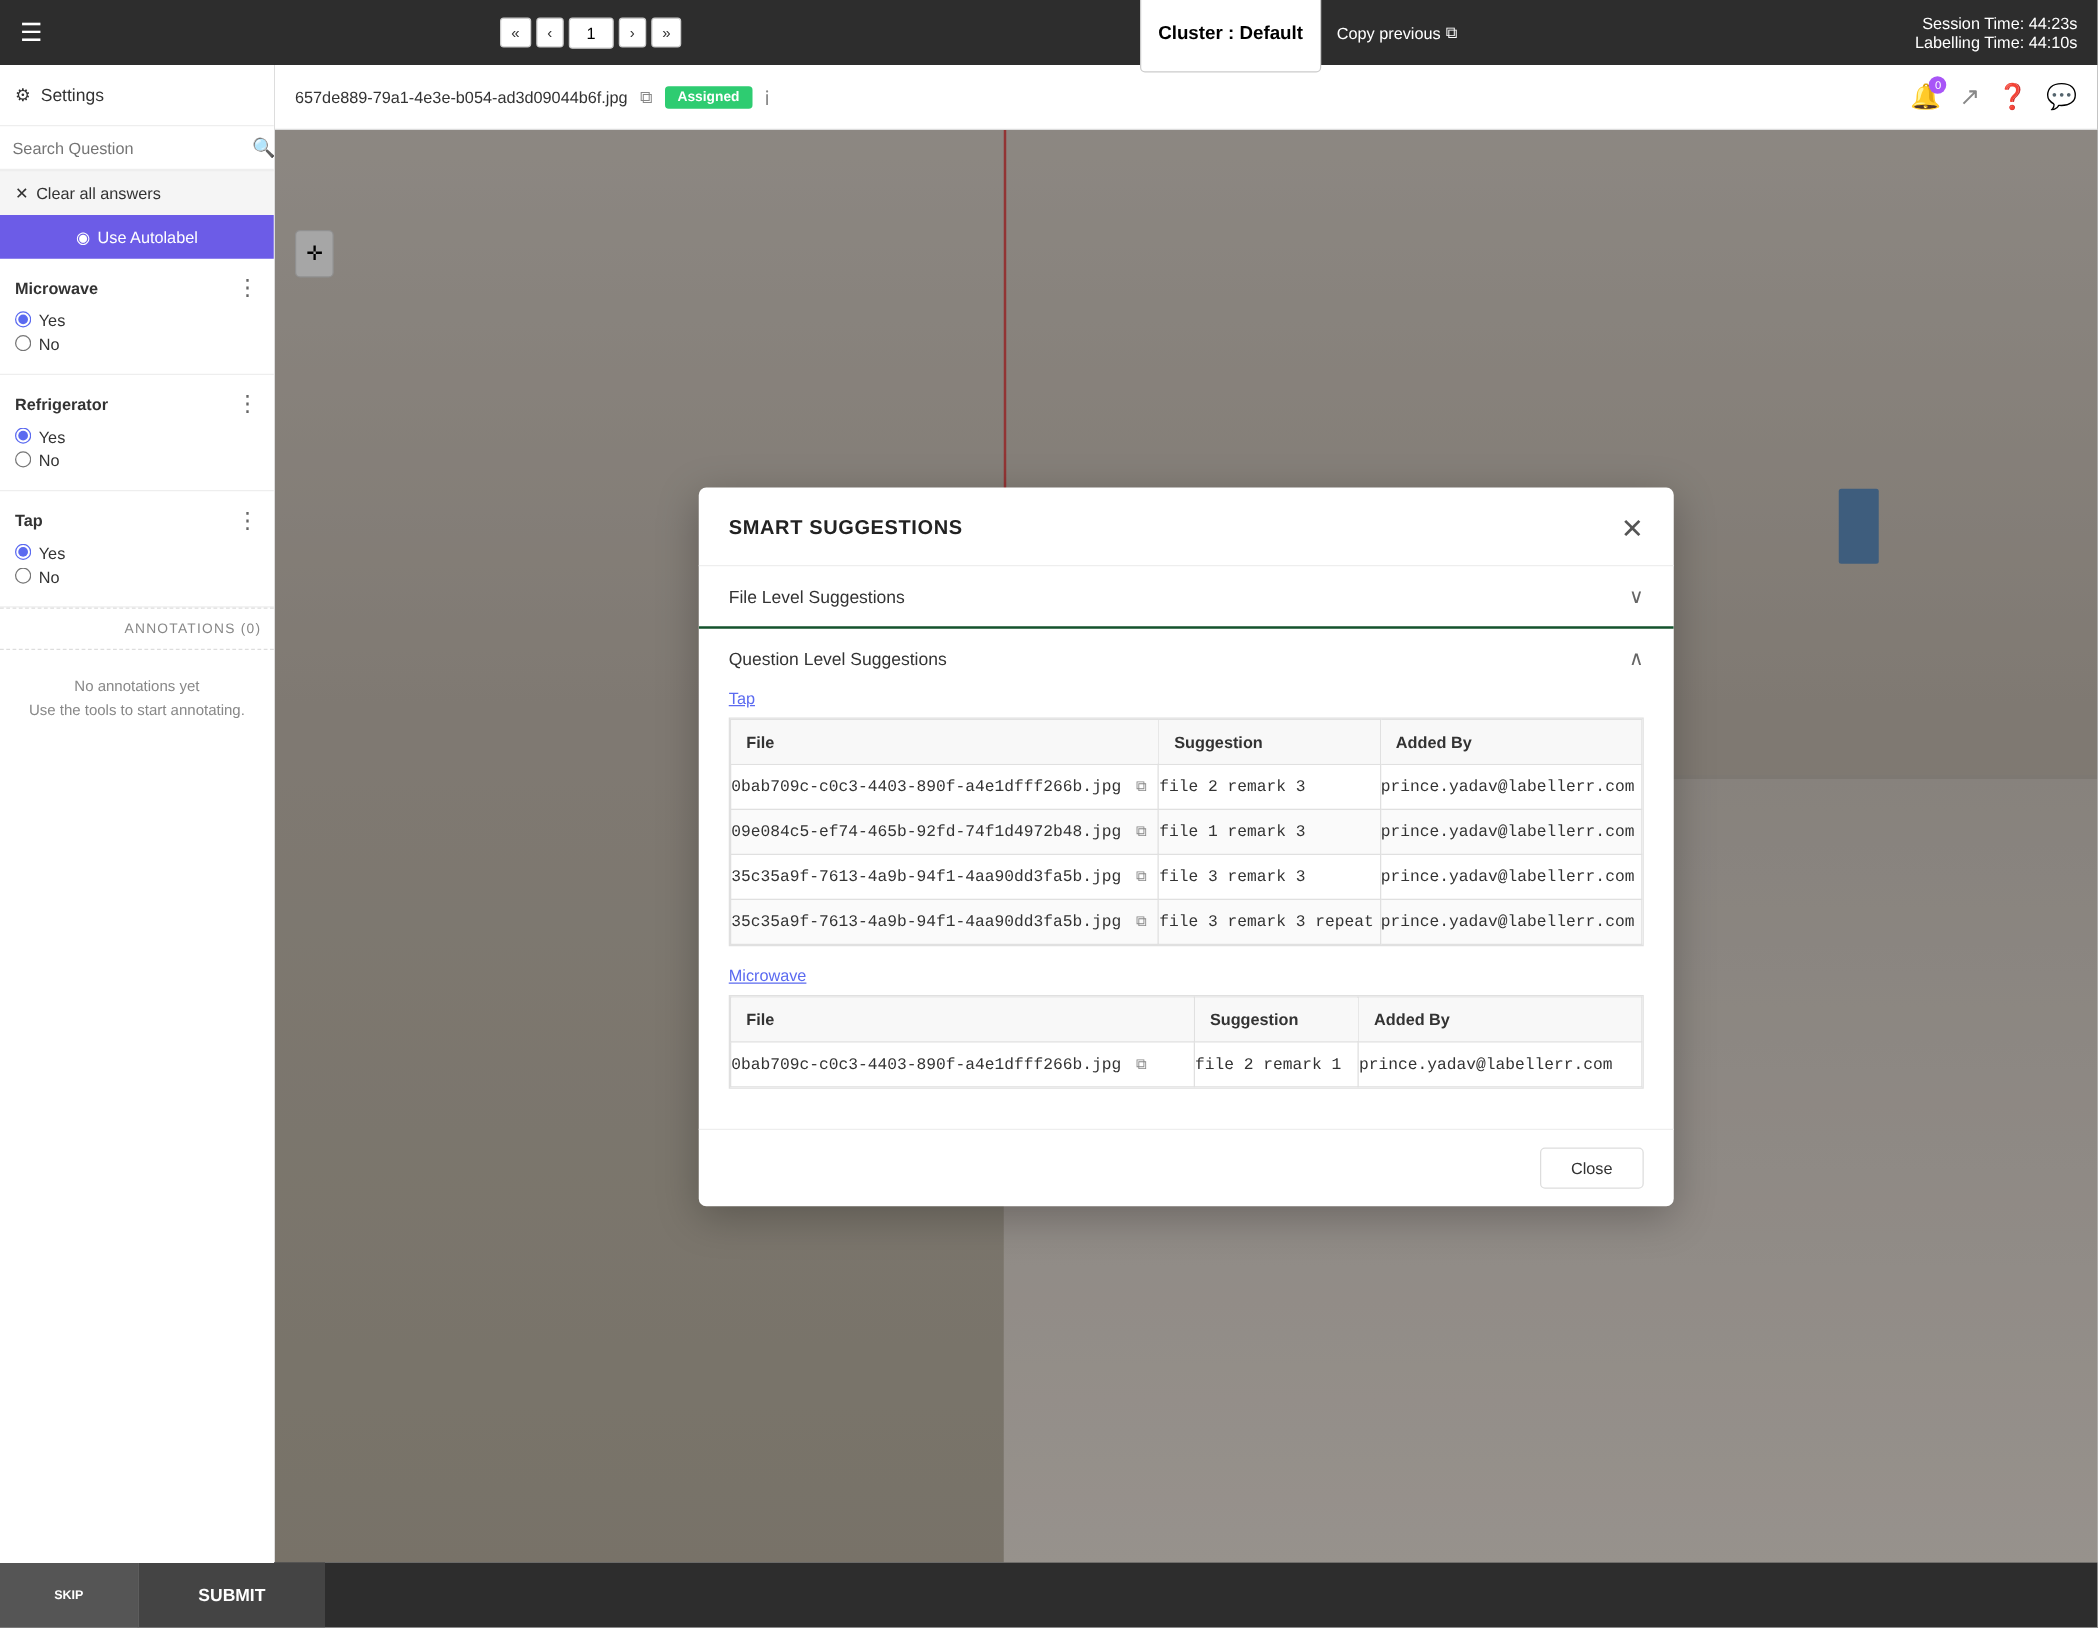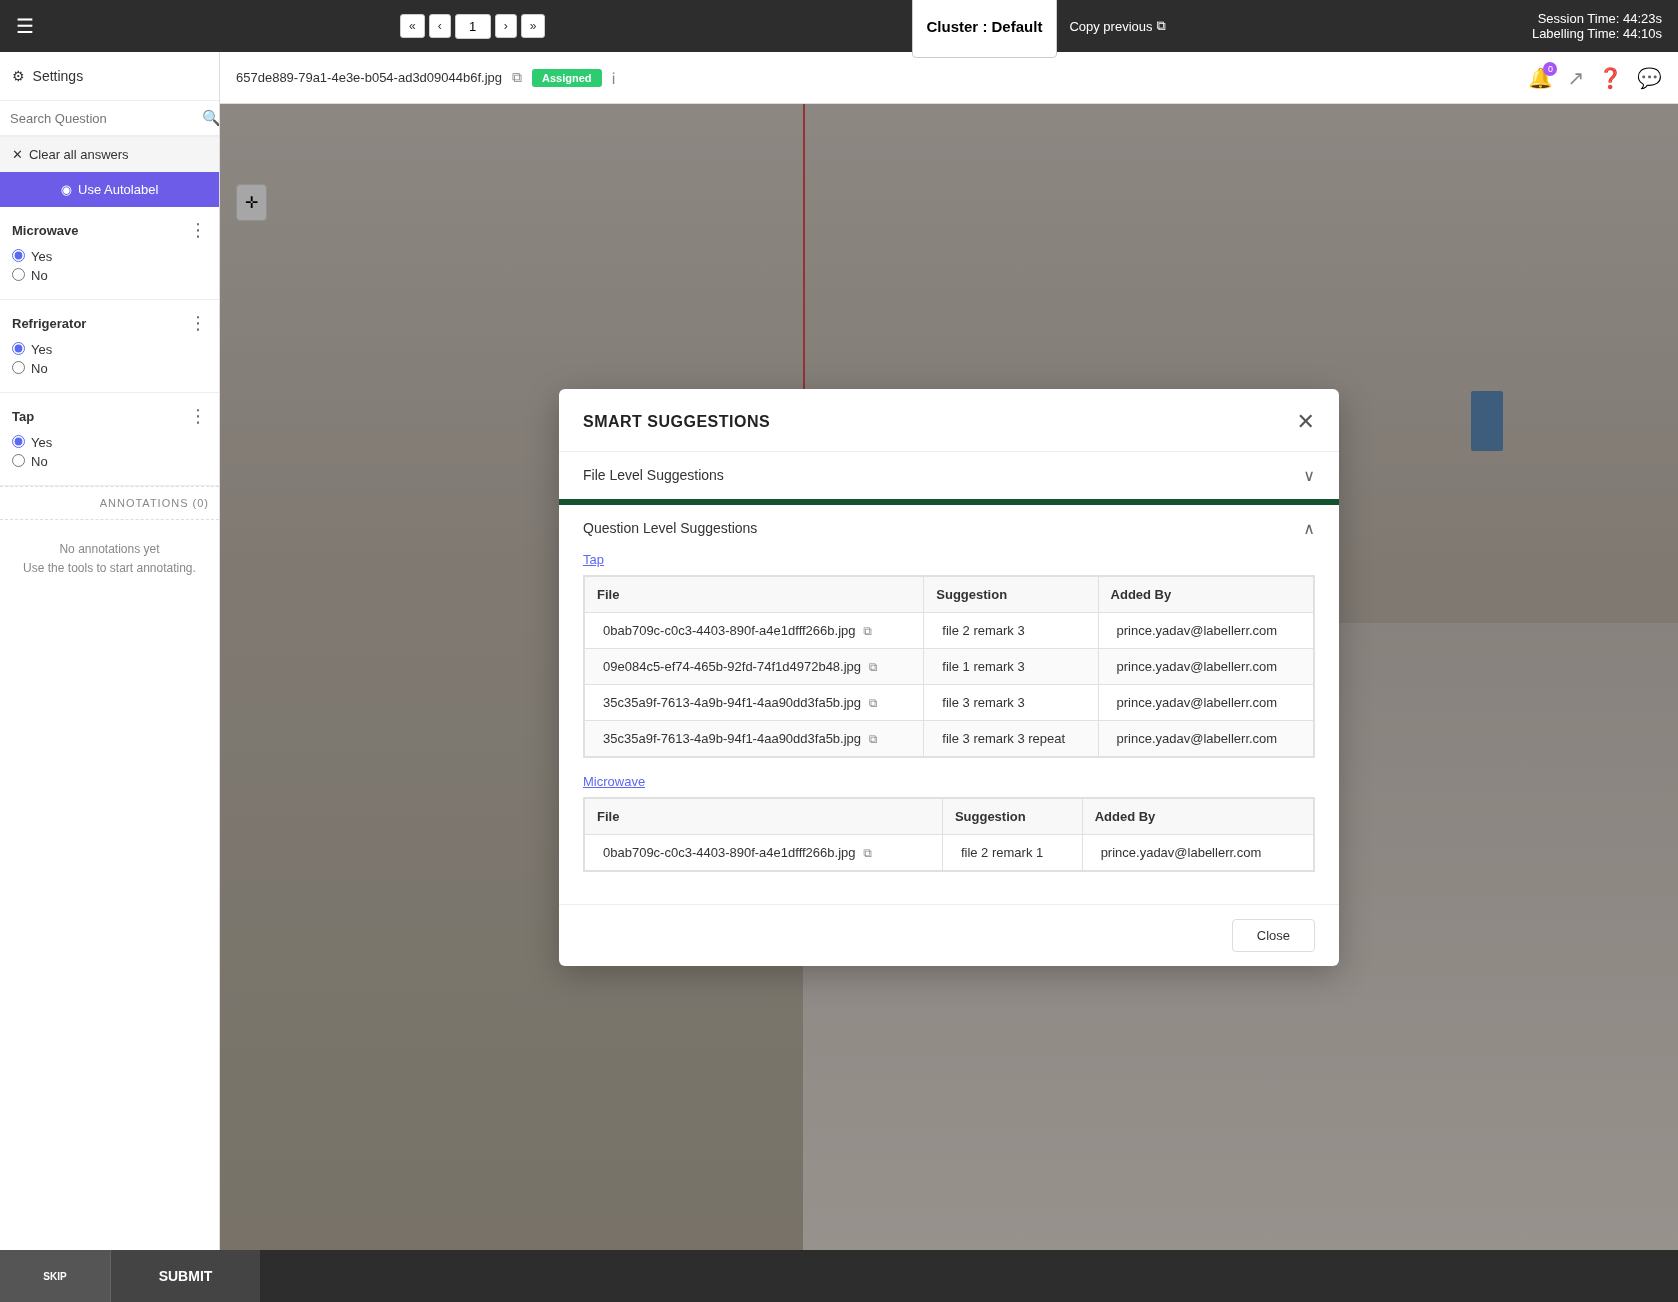--- a/index.html
+++ b/index.html
@@ -124,41 +124,42 @@
       display: flex; justify-content: space-between; align-items: center;
       padding: 20px 24px 16px; border-bottom: 1px solid #eee;
     }
     .modal-title { font-size: 16px; font-weight: bold; color: #222; letter-spacing: 0.5px; }
     .modal-close { background: none; border: none; font-size: 22px; cursor: pointer; color: #555; }
     .modal-body { flex: 1; overflow-y: auto; padding: 0; }
 
     
     .section-header {
       display: flex; justify-content: space-between; align-items: center;
-      padding: 14px 24px; cursor: pointer; border-bottom: 6px solid #14532d;
+      padding: 14px 24px; cursor: pointer; border-bottom: 2px solid #14532d;
       font-size: 14px; color: #333;
     }
     .section-header.expanded { border-bottom: none; gap: 12px; }
     .chevron { font-size: 16px; color: #666; }
 
     .section-content { padding: 0 24px 16px; }
 
     .subsection-label {
       font-size: 13px; color: #5b6af0; text-decoration: underline; margin-bottom: 8px; cursor: pointer;
     }
 
     
     .suggestion-table { width: 100%; border-collapse: collapse; font-size: 13px; border: 1px solid #e0e0e0; }
     .suggestion-table th {
       background: #f8f8f8; padding: 10px 12px; text-align: left;
       border: 1px solid #e0e0e0; font-weight: bold; color: #333; font-size: 13px;
     }
     .suggestion-table td {
-      padding: 10px 18px; border: 1px solid #e0e0e0; color: #333; font-size: 13px;
+      padding: 10px 0; border: 1px solid #e0e0e0; color: #333; font-size: 13px;
       vertical-align: middle;
+      font-family: Liberation Mono, monospace;
     }
     .suggestion-table tr:nth-child(even) td { background: #fafafa; }
 
     .copy-icon { font-size: 12px; color: #888; margin-left: 4px; cursor: pointer; }
 
     .scrollable-table { max-height: 280px; overflow-y: auto; border: 1px solid #e0e0e0; margin-bottom: 16px; }
     .scrollable-table .suggestion-table { border: none; }
     .scrollable-table .suggestion-table th { position: sticky; top: 0; z-index: 1; }
 
     .modal-footer { padding: 14px 24px; display: flex; justify-content: flex-end; border-top: 1px solid #eee; }

